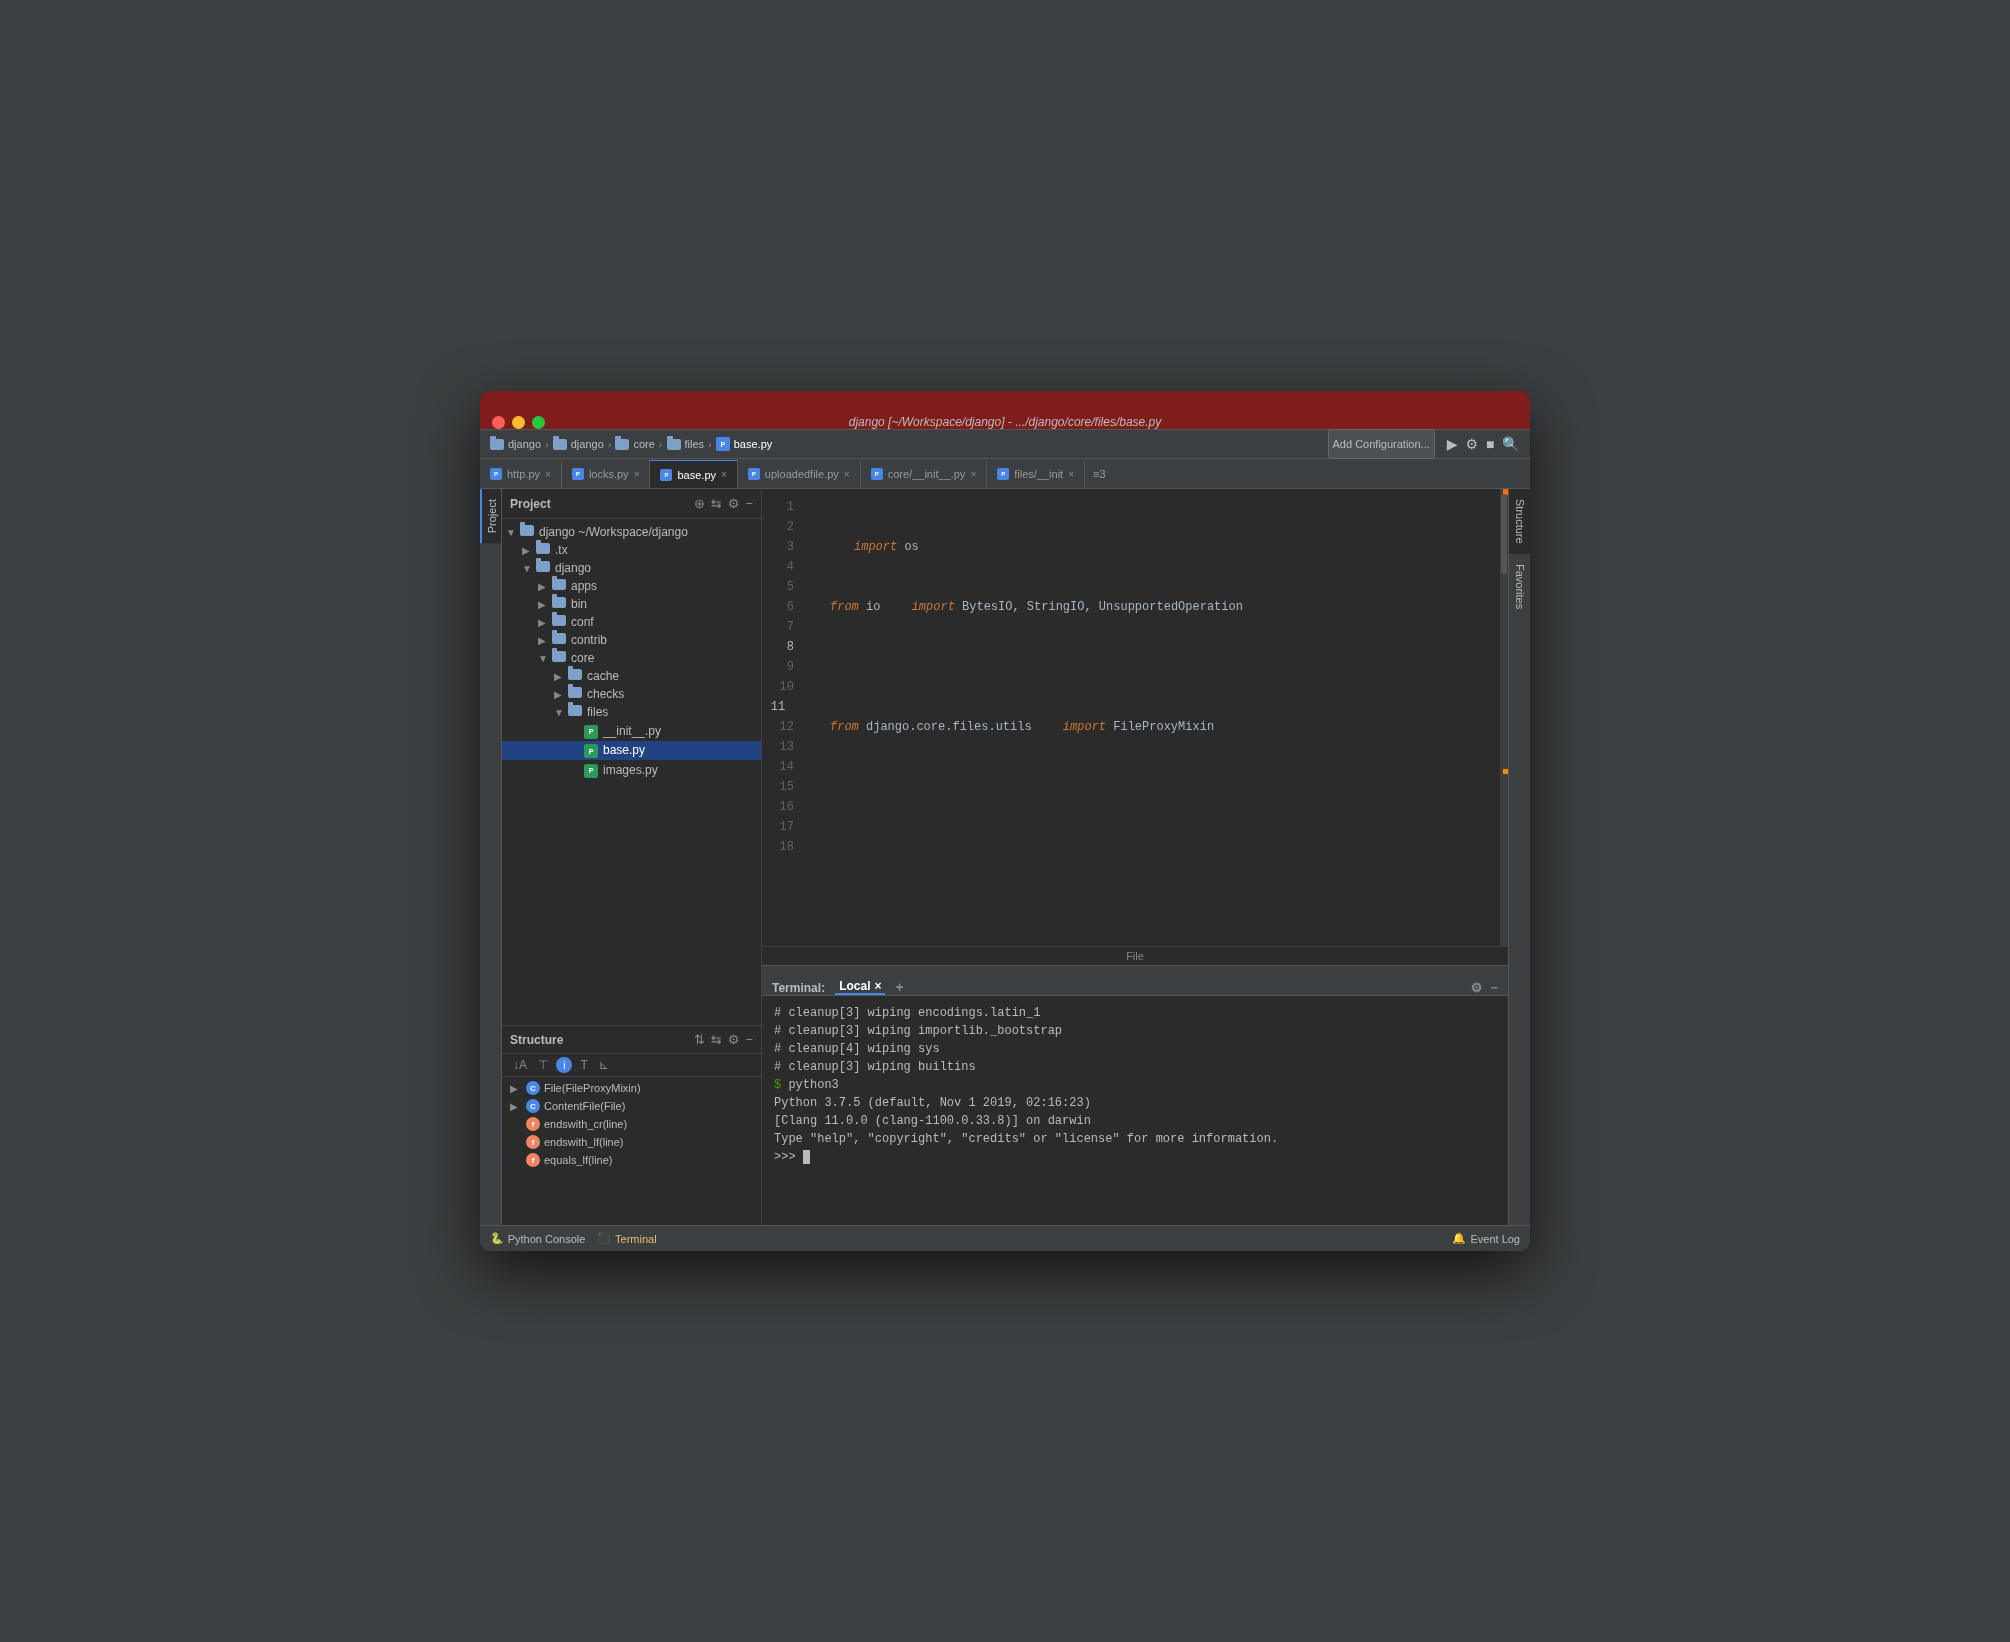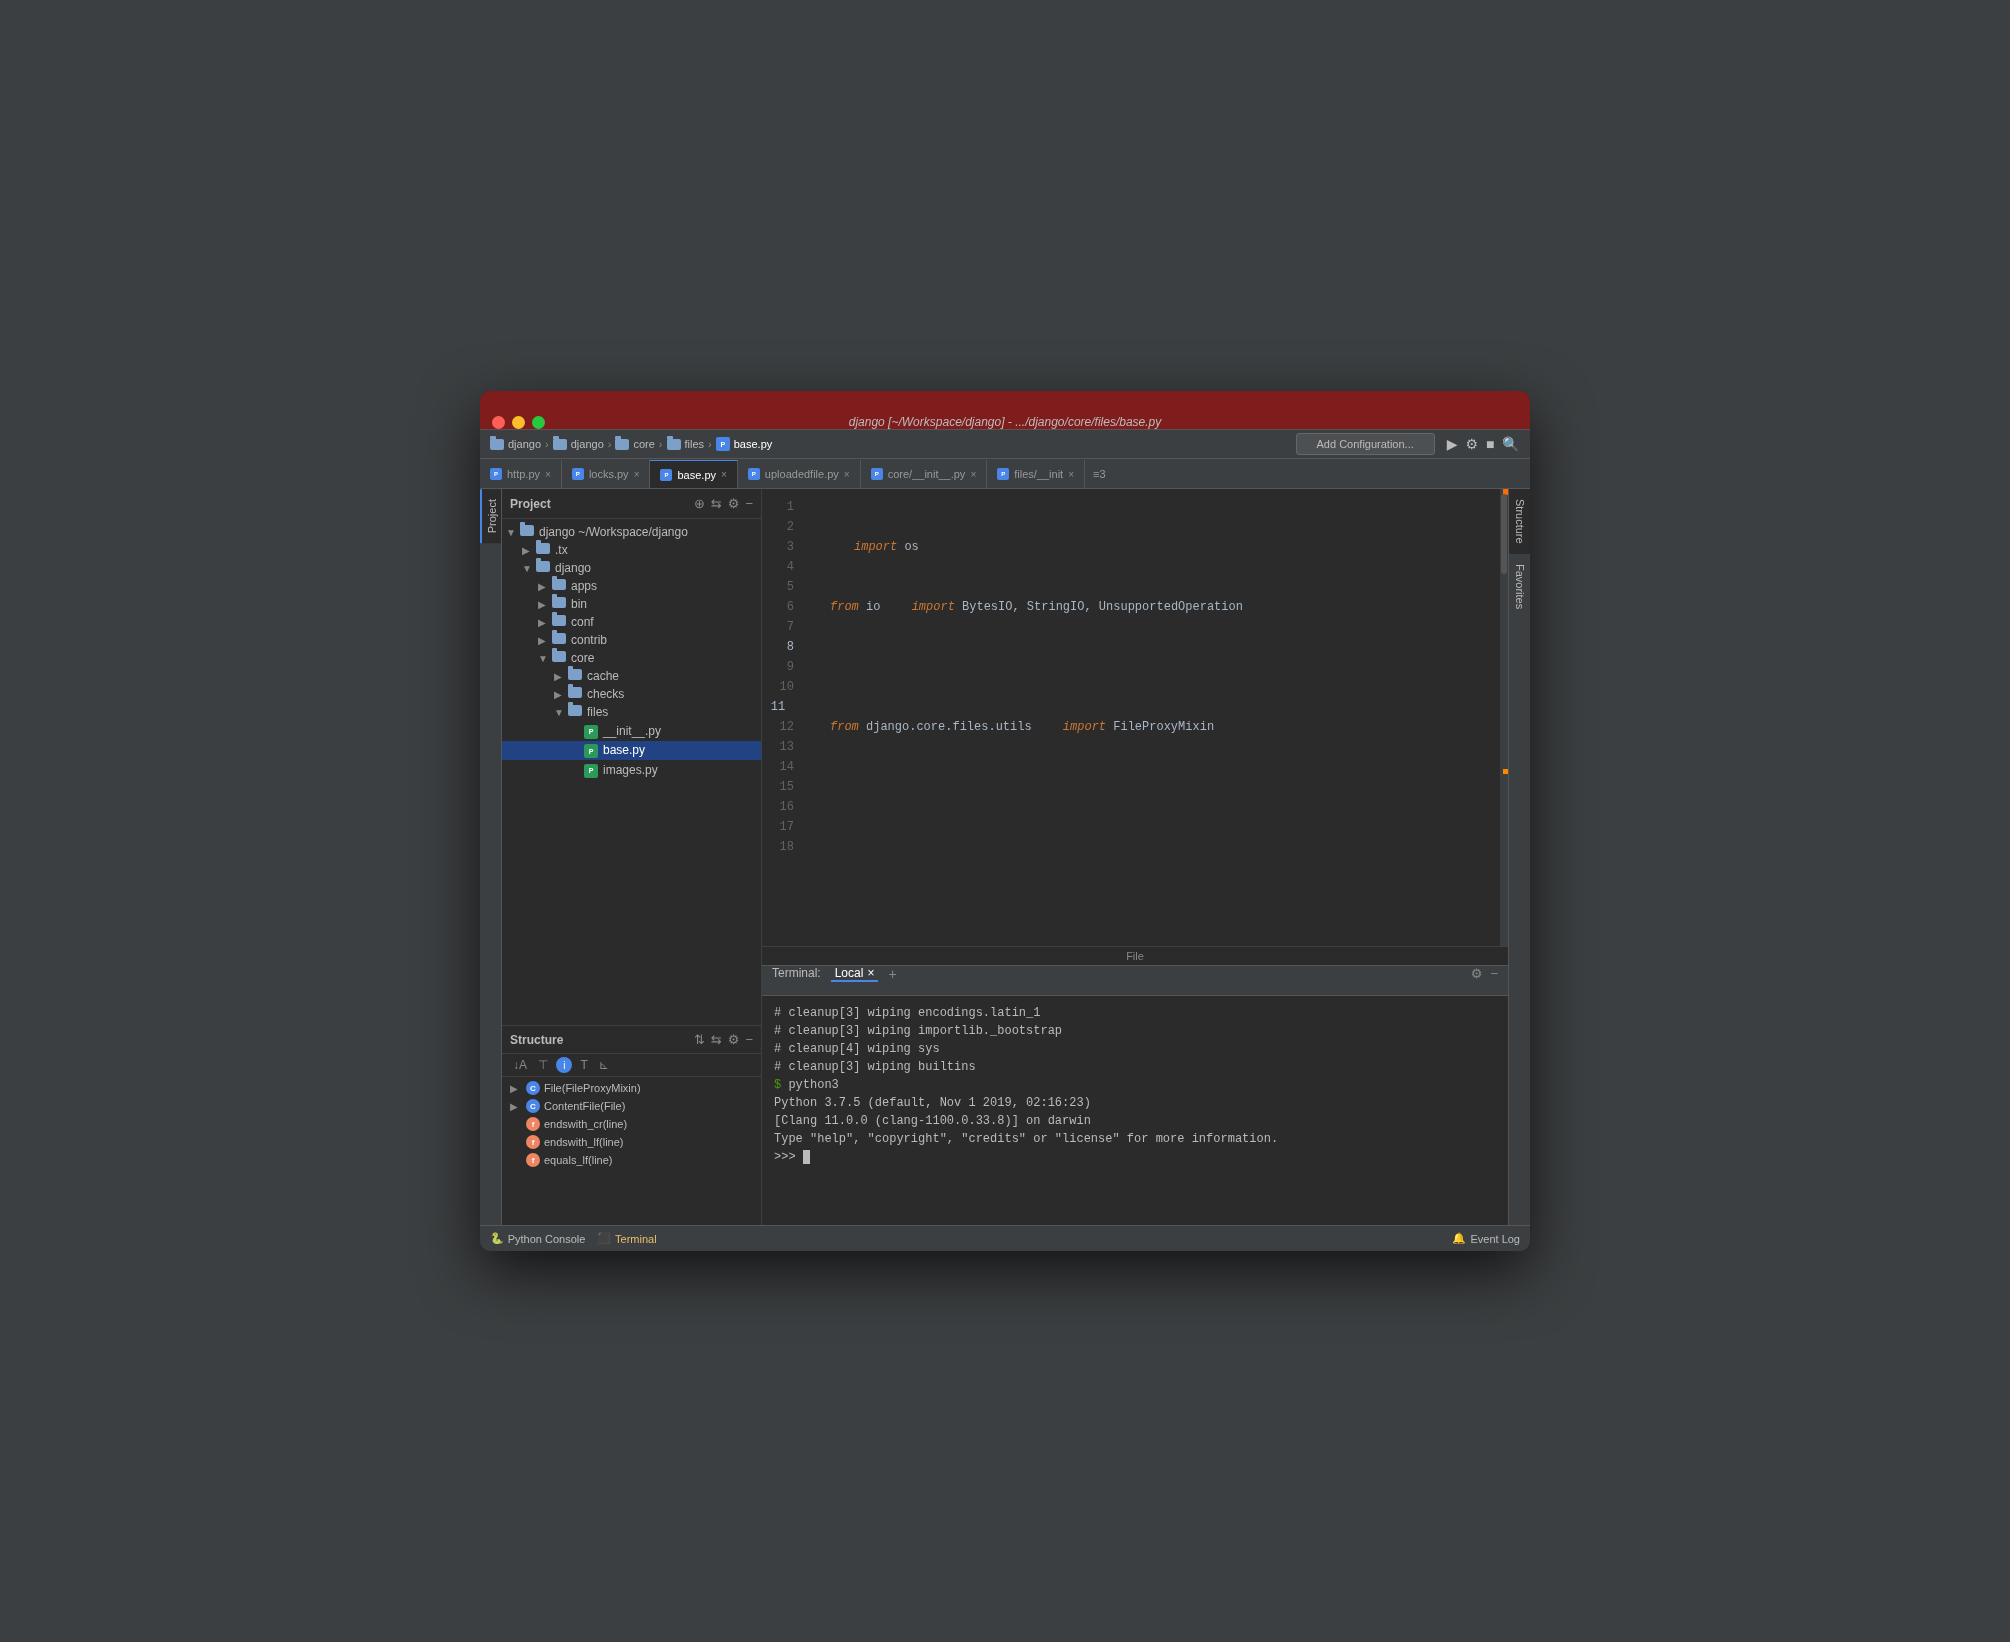--- a/index.html
+++ b/index.html
@@ -105,23 +105,23 @@
       color: white;
       font-weight: bold;
     }
     .add-config-btn {
       margin-left: auto;
       background: #4c5052;
       border: 1px solid #666;
       border-radius: 3px;
       color: #bbbbbb;
       font-size: 11px;
-      padding: 2px 20px;
-      cursor: pointer;
-      height: 22px;
+      padding: 2px 4px;
+      cursor: pointer;
+      height: 30px;
     }
     .toolbar-icons {
       display: flex;
       gap: 8px;
       margin-left: 8px;
       align-items: center;
       color: #bbbbbb;
     }
     .toolbar-icon {
       font-size: 14px;
@@ -427,26 +427,27 @@
     
     .terminal-container {
       height: 260px;
       display: flex;
       flex-direction: column;
       border-top: 1px solid #555;
       flex-shrink: 0;
     }
     .terminal-header {
       display: flex;
-      align-items: flex-start;
+      align-items: flex-end;
       padding: 0 10px;
       height: 30px;
       background: #3c3f41;
       border-bottom: 1px solid #555;
       gap: 10px;
+      font-weight: bold;
     }
     .terminal-title {
       color: #bbbbbb;
       font-size: 12px;
     }
     .terminal-tab {
       color: #bbbbbb;
       font-size: 12px;
       display: flex;
       align-items: center;

